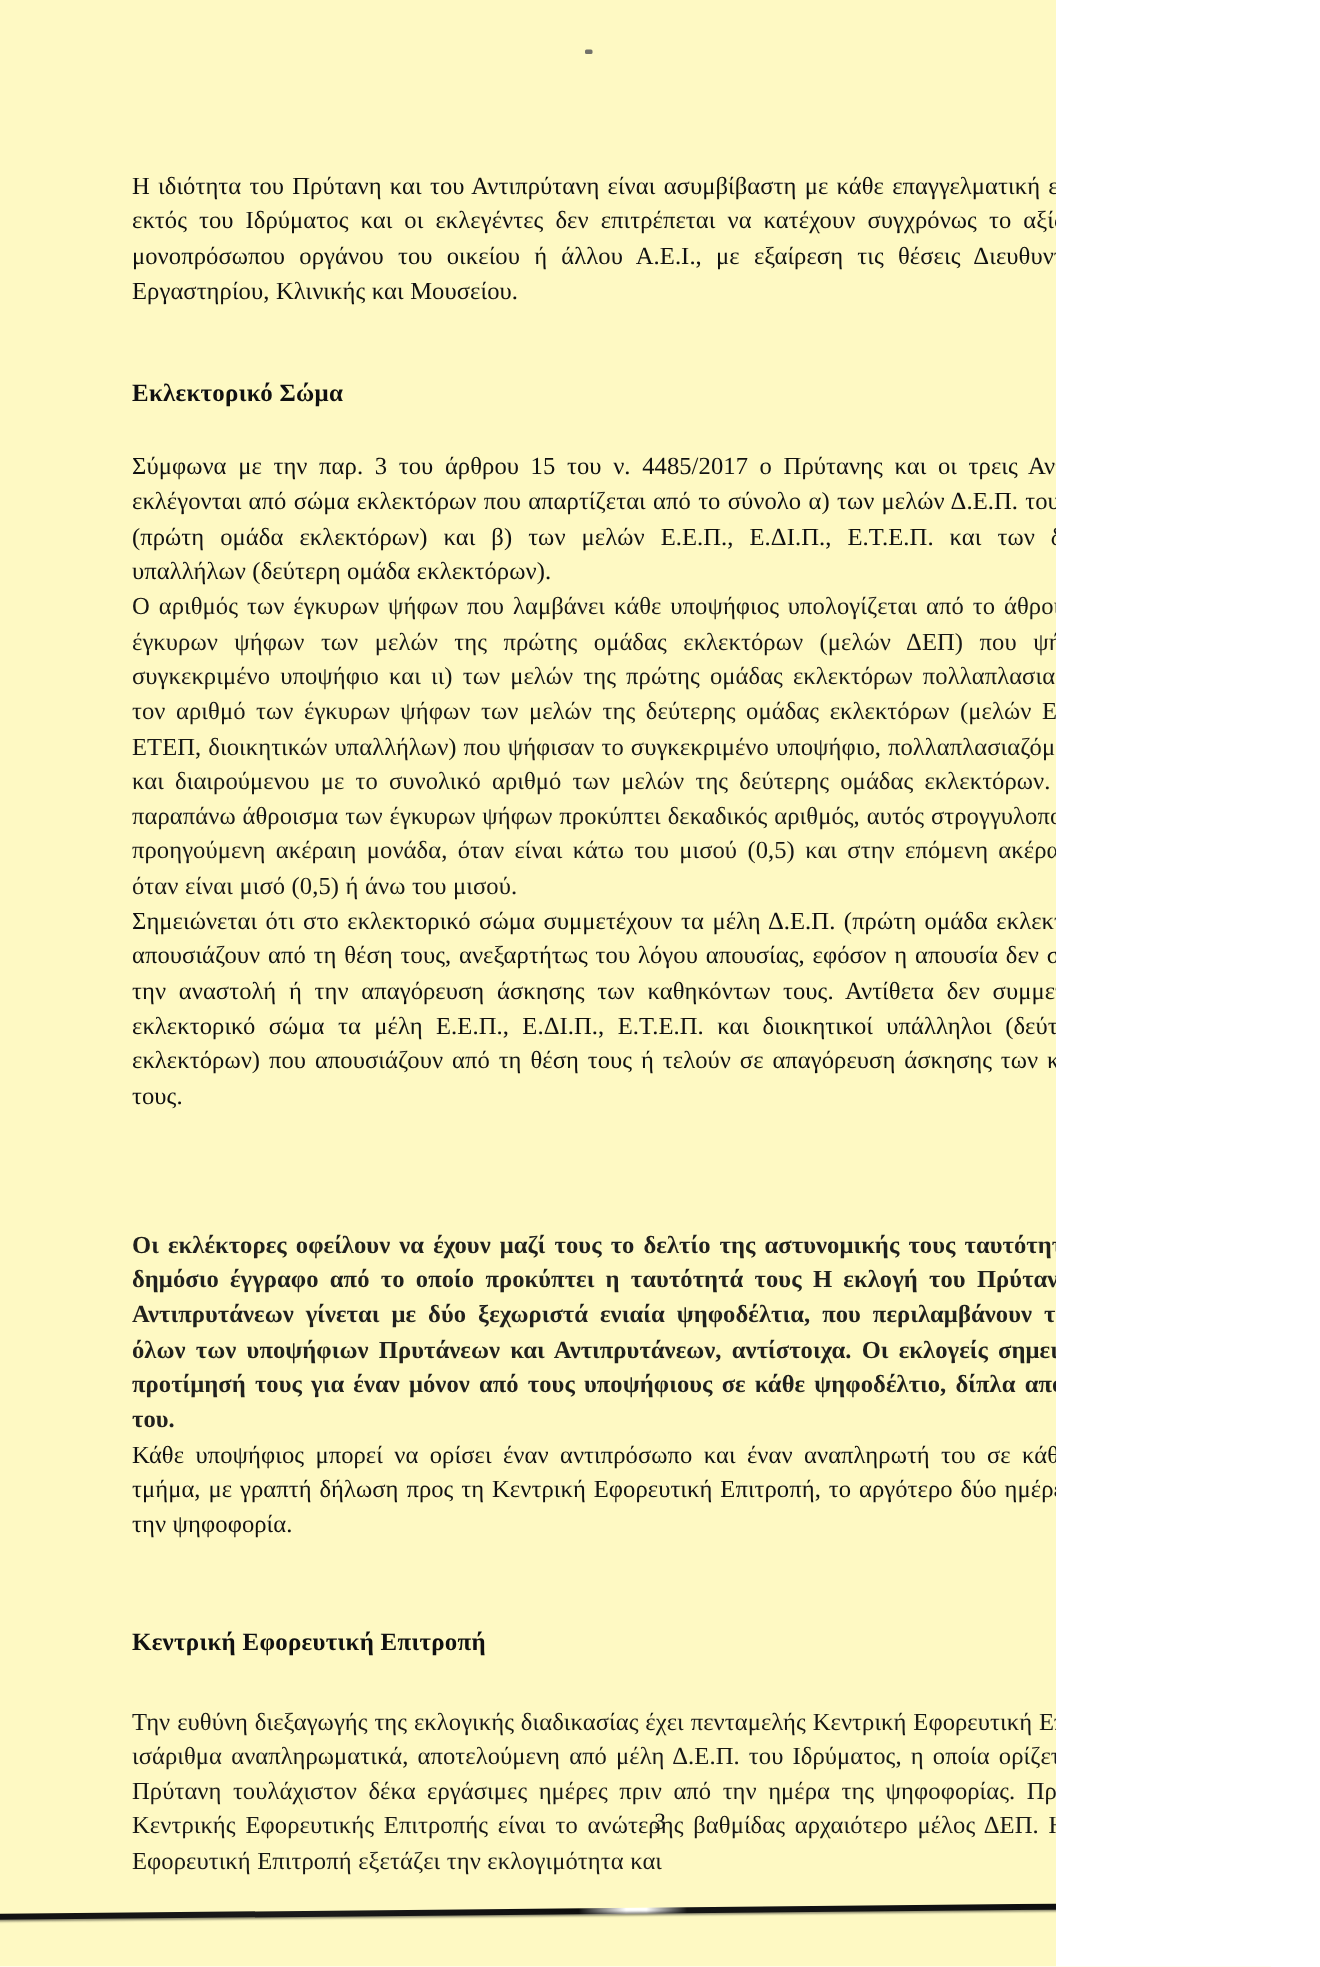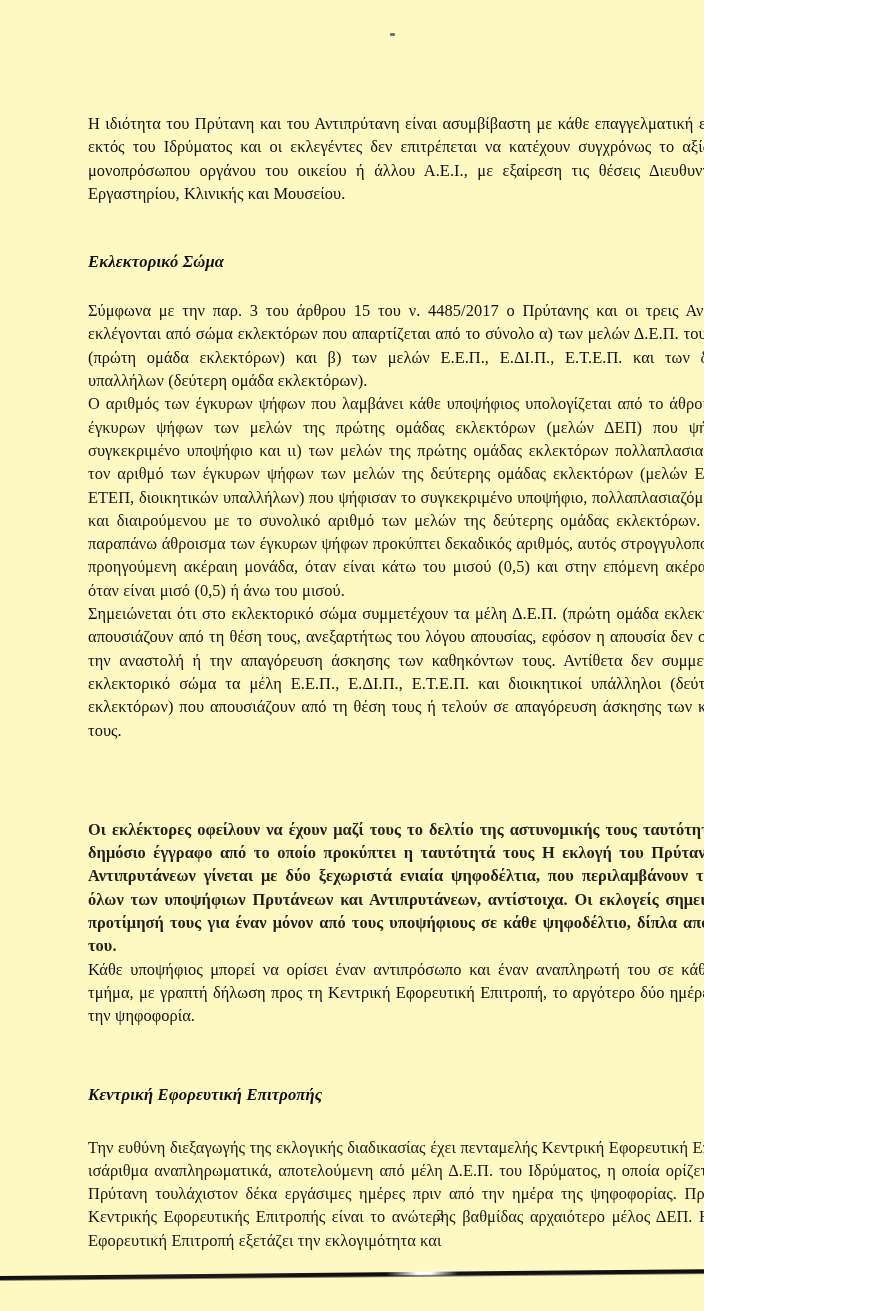--- a/index.html
+++ b/index.html
@@ -82,21 +82,20 @@
   .gap-med   { height: 30px; }
   .gap-large { height: 46px; }
   .gap-xl    { height: 56px; }
 
   h2.heading {
     margin: 0;
     font-size: 16.6px;
     line-height: 22px;
     font-weight: bold;
     letter-spacing: .2px;
-    font-style: italic;
   }
 
   
   .faded-a { opacity: .93; font-weight: bold; }
   .faded-b { opacity: .97; }
 
   .page-number {
     position: absolute;
     left: 0;
     top: 1205px;
@@ -134,21 +133,21 @@
 
     <div class="gap-med"></div>
 
 
     <p class="para faded-a">Οι εκλέκτορες οφείλουν να έχουν μαζί τους το δελτίο της αστυνομικής τους ταυτότητας ή άλλο δημόσιο έγγραφο από το οποίο προκύπτει η ταυτότητά τους Η εκλογή του Πρύτανη και των Αντιπρυτάνεων γίνεται με δύο ξεχωριστά ενιαία ψηφοδέλτια, που περιλαμβάνουν τα ονόματα όλων των υποψήφιων Πρυτάνεων και Αντιπρυτάνεων, αντίστοιχα. Οι εκλογείς σημειώνουν την προτίμησή τους για έναν μόνον από τους υποψήφιους σε κάθε ψηφοδέλτιο, δίπλα από το όνομά του.</p>
 
     <p class="para">Κάθε υποψήφιος μπορεί να ορίσει έναν αντιπρόσωπο και έναν αναπληρωτή του σε κάθε εκλογικό τμήμα, με γραπτή δήλωση προς τη Κεντρική Εφορευτική Επιτροπή, το αργότερο δύο ημέρες πριν από την ψηφοφορία.</p>
 
     <div class="gap-xl"></div>
 
-    <h2 class="heading">Κεντρική Εφορευτική Επιτροπής</h2>
+    <h2 class="heading">Κεντρική Εφορευτική Επιτροπή</h2>
 
     <div class="gap-med"></div>
 
     <p class="para faded-b">Την ευθύνη διεξαγωγής της εκλογικής διαδικασίας έχει πενταμελής Κεντρική Εφορευτική Επιτροπή, με ισάριθμα αναπληρωματικά, αποτελούμενη από μέλη Δ.Ε.Π. του Ιδρύματος, η οποία ορίζεται από τον Πρύτανη τουλάχιστον δέκα εργάσιμες ημέρες πριν από την ημέρα της ψηφοφορίας. Πρόεδρος της Κεντρικής Εφορευτικής Επιτροπής είναι το ανώτερης βαθμίδας αρχαιότερο μέλος ΔΕΠ. Η Κεντρική Εφορευτική Επιτροπή εξετάζει την εκλογιμότητα και</p>
 
   </div>
 
   <div class="page-number">3</div>
 
   <div class="scan-edge"></div>

